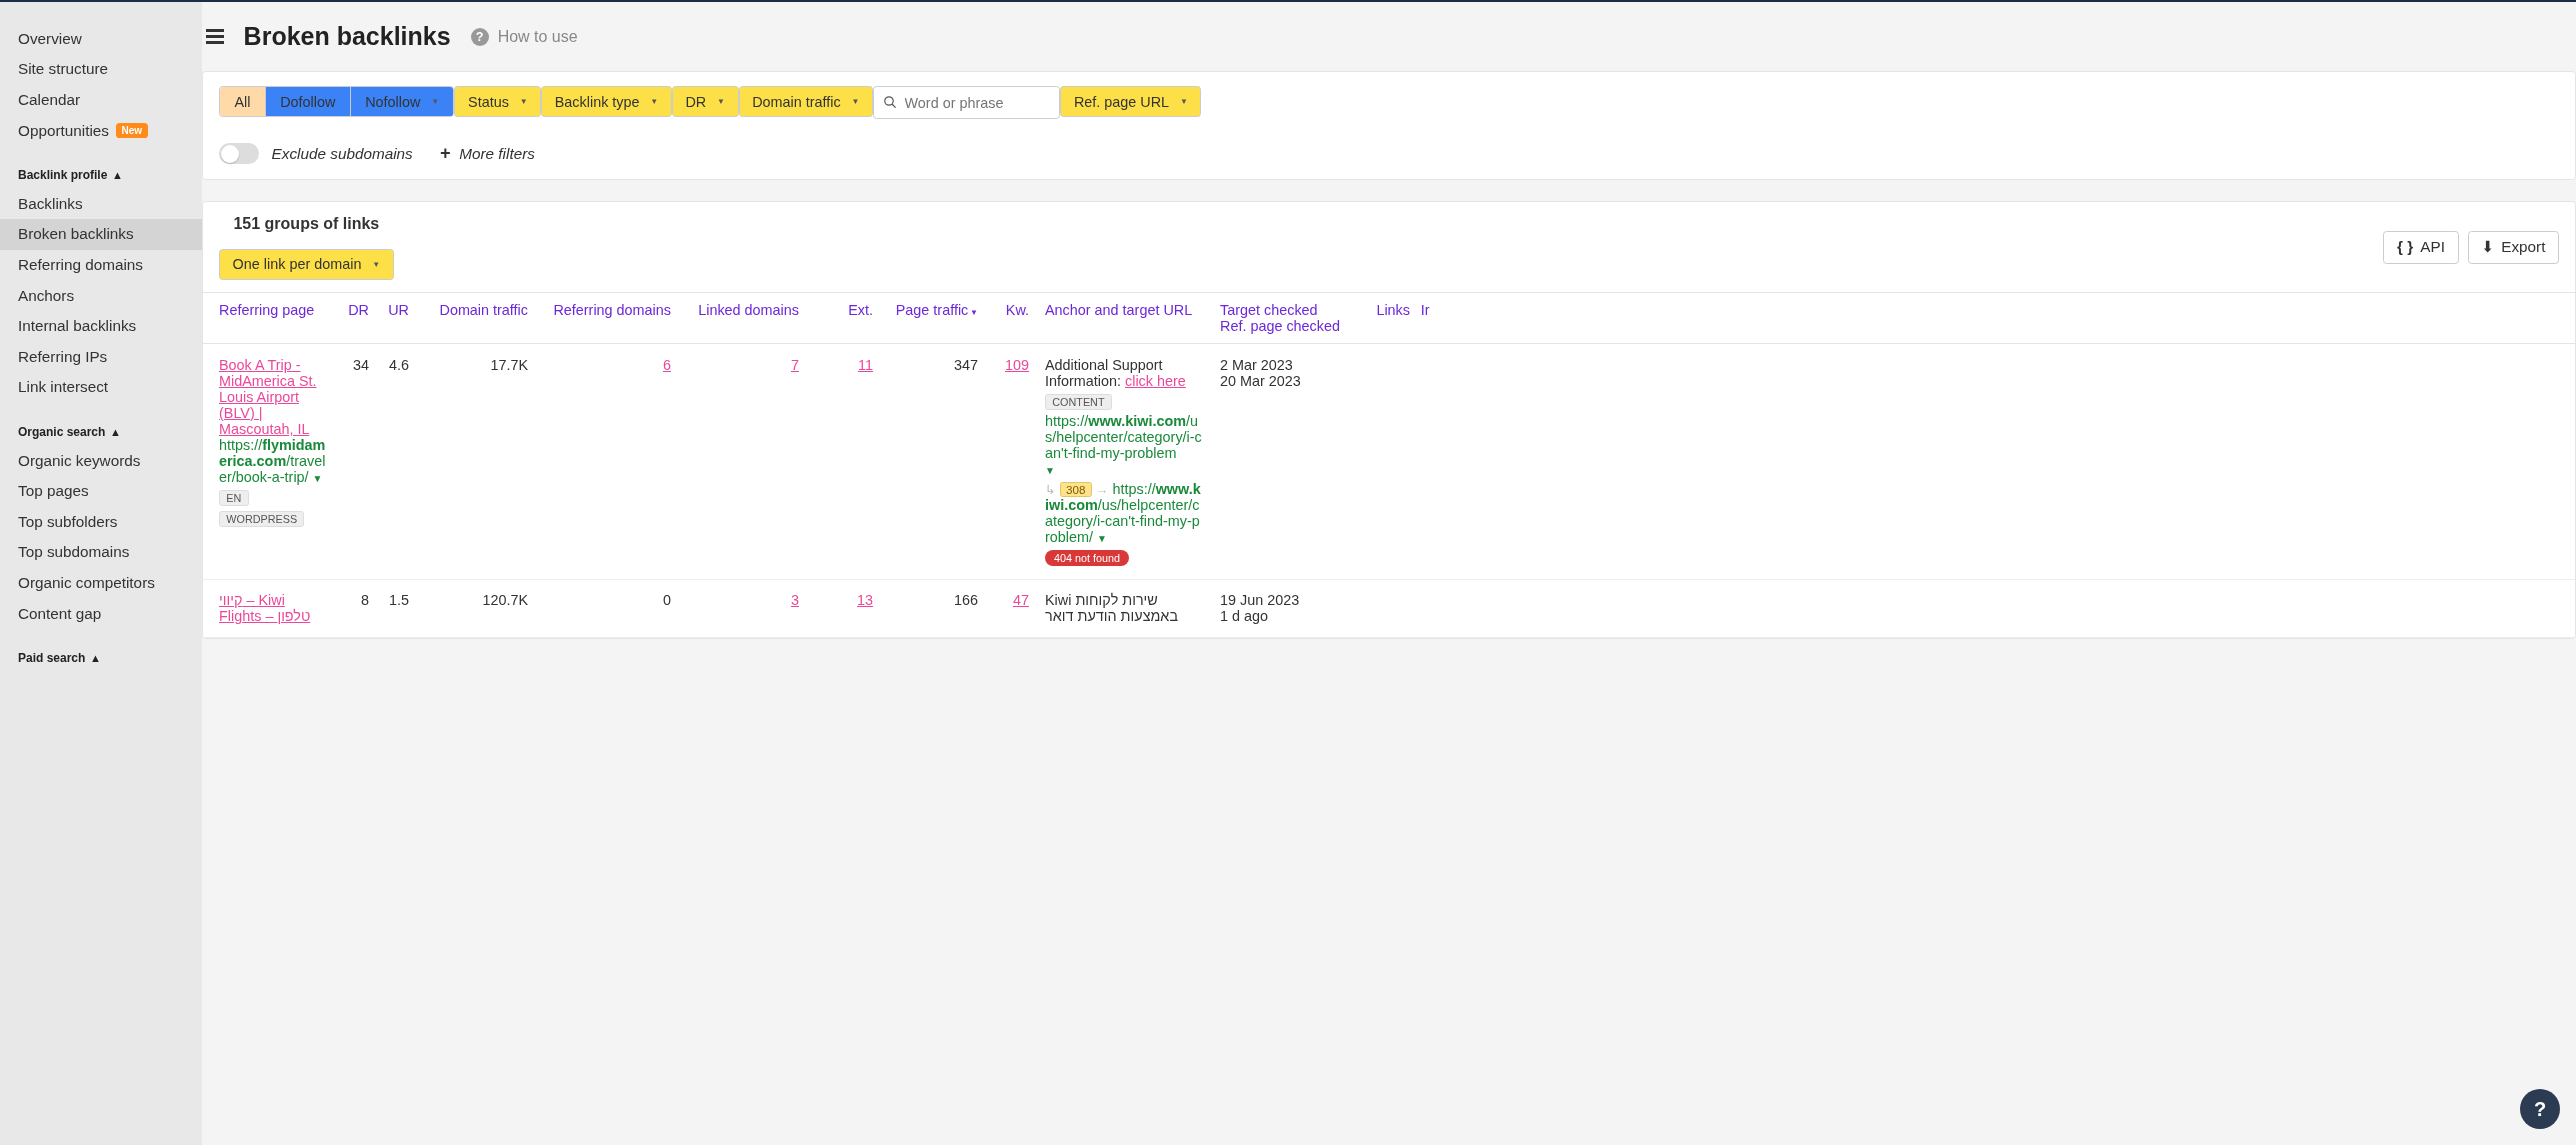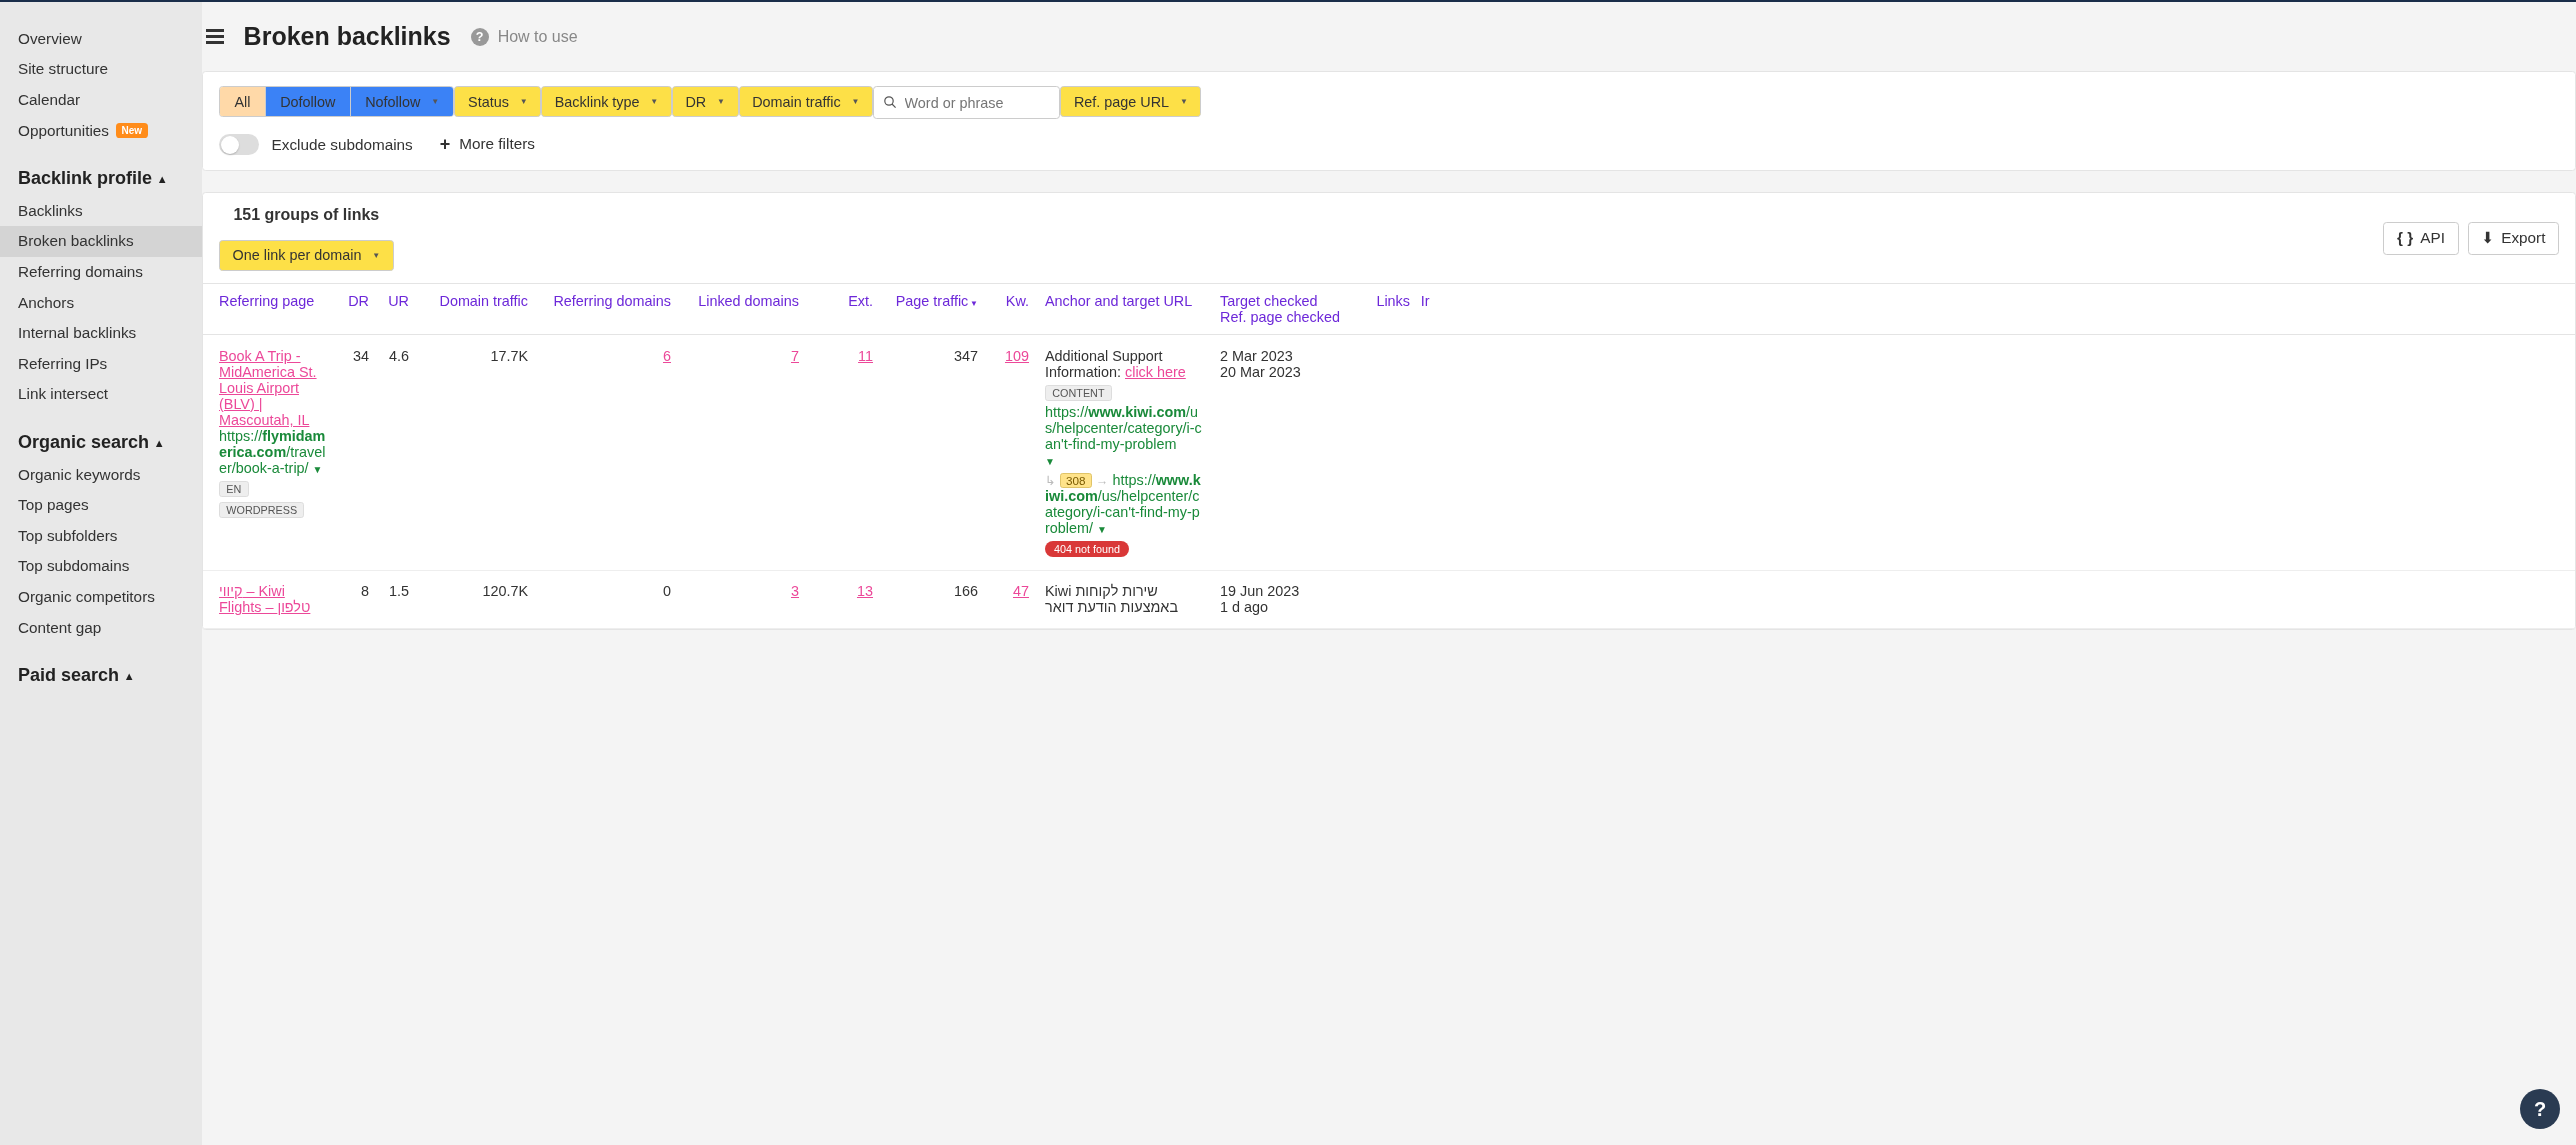--- a/index.html
+++ b/index.html
@@ -1,21 +1,21 @@
 <!DOCTYPE html>
 <html style="font-size:14.4px"><head>
 <meta charset="utf-8">
 <style>
 * { box-sizing: border-box; margin: 0; padding: 0; }
 body { font-family: -apple-system, BlinkMacSystemFont, "Segoe UI", Helvetica, Arial, sans-serif; background: #f4f4f4; color: #333; font-size: 14.4px; }
 .app { display: flex; height: 100vh; border-top: 2.7px solid #1a2e4a; }
 .sidebar { width: 202px; background: #e8e8e8; padding: 21.6px 0; overflow-y: auto; flex-shrink: 0; }
 .sidebar-item { padding: 6.3px 18px; font-size: 15.3px; color: #333; cursor: pointer; display: flex; align-items: center; }
 .sidebar-item.active { background: #d4d4d4; }
-.sidebar-header { padding: 6.3px 18px; font-size: 18px; font-weight: 700; color: #222; margin-top: 16px; display: flex; align-items: center; gap: 5.4px; }
+.sidebar-header { padding: 6.3px 18px; font-size: 12px; font-weight: 700; color: #222; margin-top: 16px; display: flex; align-items: center; gap: 5.4px; }
 .sidebar-header:first-of-type { margin-top: 0; }
 .badge-new { background: #ff8c1a; color: #fff; font-size: 10px; font-weight: 600; padding: 1.8px 5.4px; border-radius: 3.6px; margin-left: 7.2px; }
 .caret-up::after { content: "▴"; font-size: 11.7px; margin-left: 1.8px; }
 .main { flex: 1; overflow-x: auto; }
 .page-header { display: flex; align-items: center; gap: 20px; padding: 20px 0 20px 0; }
 .hamburger { width: 21.6px; cursor: pointer; padding-left: 3.6px;}
 .hamburger div { height: 2.7px; background: #333; margin: 3.6px 0; }
 .page-title { font-size: 25px; font-weight: 700; color: #222; }
 .how-to-use { display: flex; align-items: center; gap: 9px; color: #888; font-size: 16px; cursor: pointer; }
 .help-circle { width: 18px; height: 18px; border-radius: 50%; background: #999; color: #fff; font-weight: 700; font-size: 12.6px; display: flex; align-items: center; justify-content: center; }
@@ -23,21 +23,21 @@
 .filters-row1 { display: flex; gap: 0; flex-wrap: wrap; align-items: flex-start; }
 .btn-group { display: flex; border: 0.9px solid #ccc; border-radius: 3.6px; overflow: hidden; }
 .btn-group .seg { padding: 6.3px 14.4px; font-size: 14.4px; cursor: pointer; background: #3b82f6; border-right: 0.9px solid #ccc; display:flex; align-items:center; gap:7.2px;}
 .btn-group .seg:last-child { border-right: none; }
 .btn-group .seg.active { background: #ffd9a8; font-weight: 500;}
 .filter-btn { border: 0.9px solid #ccc; border-radius: 3.6px; padding: 6.3px 12.6px; background: #fde047; cursor: pointer; font-size: 14.4px; display: flex; align-items: center; gap: 7.2px; }
 .tri-down::after { content: "▼"; font-size: 8px; color: #555; margin-left: 3.6px; }
 .search-box { border: 0.9px solid #ccc; border-radius: 3.6px; display: flex; align-items: center; padding: 0 9px; }
 .search-box svg { width: 14.4px; height: 14.4px; }
 .search-box input { border: none; outline: none; font-size: 14.4px; padding: 7.2px; width: 153px; }
-.filters-row2 { display: flex; gap: 27px; align-items: flex-start; margin-top: 15px; }
+.filters-row2 { display: flex; gap: 27px; align-items: center; margin-top: 24px; font-style: italic; }
 .toggle { width: 40px; height: 21.6px; background: #ddd; border-radius: 10.8px; position: relative; cursor: pointer; }
 .toggle::after { content: ""; position: absolute; width: 18px; height: 18px; background: #fff; border-radius: 50%; top: 1.8px; left: 1.8px; box-shadow: 0 0.9px 1.8px rgba(0,0,0,.2); }
 .more-filters { display: flex; align-items: center; gap: 9px; font-size: 15.3px; cursor: pointer; }
 .plus-icon { font-size: 18px; font-weight: 600; }
 .results-panel { background: #fff; border-radius: 3.6px; border: 0.9px solid #e4e4e4; }
 .results-header { display: flex; align-items: center; justify-content: space-between; padding: 12.6px 16px; border-bottom: 0.9px solid #e4e4e4; }
 .results-header-left { display: flex; align-items: center; gap: 16px; flex-direction: column; }
 .group-count { font-size: 16px; font-weight: 700; }
 .export-btns { display: flex; gap: 9px; }
 .pill-btn { border: 0.9px solid #ccc; border-radius: 3.6px; padding: 6.3px 12.6px; background: #fff; cursor: pointer; font-size: 15.3px; display: flex; align-items: center; gap: 7.2px; }

